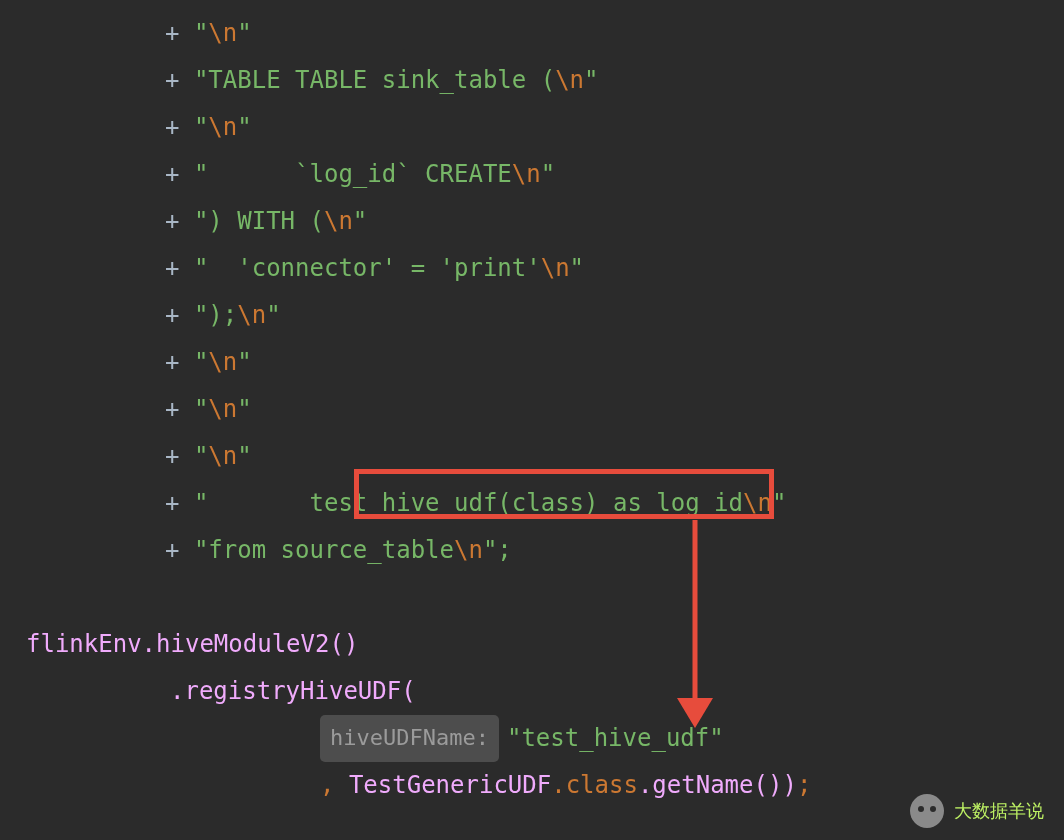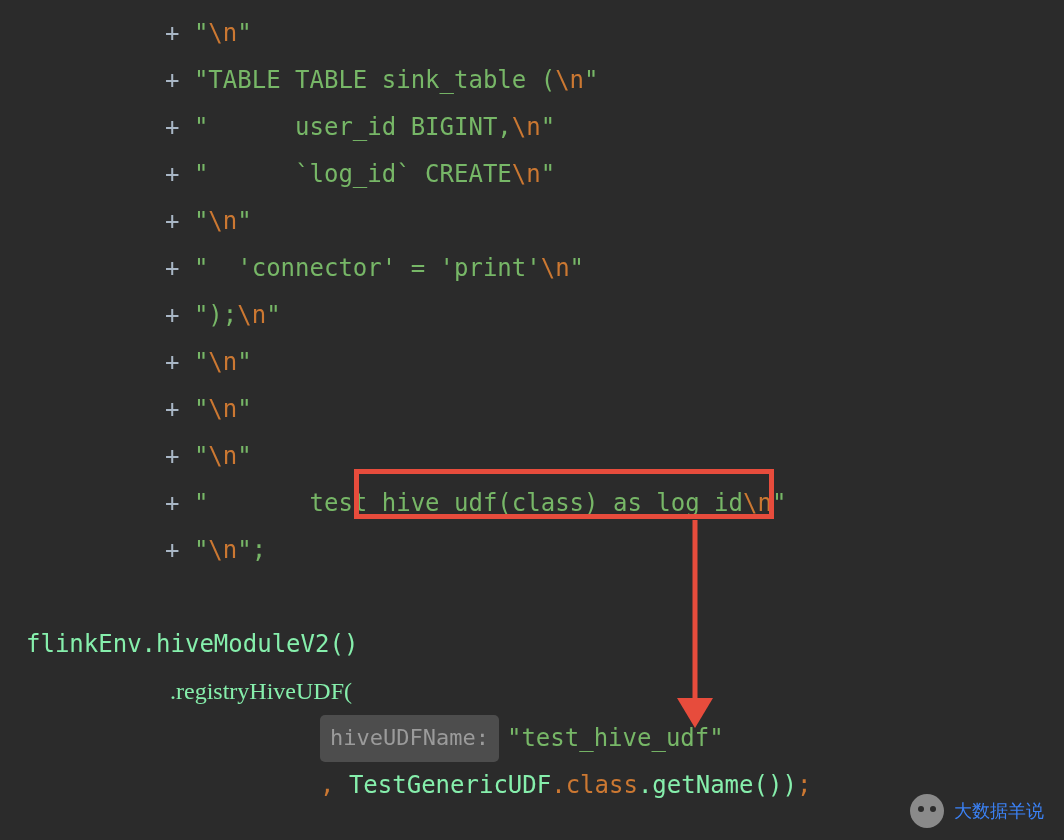--- a/index.html
+++ b/index.html
@@ -23,27 +23,27 @@
       position: relative;
     }
     .line {
       white-space: pre;
       height: 47px;
       display: flex;
       align-items: center;
     }
     .indent1 { padding-left: 155px; }
     .indent-flink { padding-left: 16px; }
-    .indent-reg { padding-left: 160px; font-family: Liberation Serif, serif; }
+    .indent-reg { padding-left: 160px; }
     .indent-param { padding-left: 310px; align-items: flex-end; }
     .operator { color: #a9b7c6; }
     .string { color: #77b767; }
     .escape { color: #cc7832; }
     .keyword { color: #cc7832; }
-    .method { color: #86efac; }
+    .method { color: #f0abfc; }
     .hint {
       display: inline-block;
       background: #4d4d4d;
       color: #9b9b9b;
       border-radius: 5px;
       padding: 2px 10px;
       font-size: 22px;
       margin-right: 8px;
     }
     .red-box {
@@ -55,21 +55,21 @@
       position: absolute;
       pointer-events: none;
     }
     .watermark {
       position: absolute;
       bottom: 12px;
       right: 20px;
       display: flex;
       align-items: center;
       gap: 10px;
-      color: #3b82f6;
+      color: #bef264;
       font-family: sans-serif;
       font-size: 18px;
     }
     .watermark-icon {
       width: 34px;
       height: 34px;
       background: #8a8a8a;
       border-radius: 50%;
       display: flex;
       align-items: center;
@@ -96,30 +96,30 @@
       top: 12px;
     }
     .blank { height: 47px; }
   </style>
 </head>
 <body>
 
 <div class="code-area">
   <div class="line indent1"><span class="operator">+ </span><span class="string">"</span><span class="escape">\n</span><span class="string">"</span></div>
   <div class="line indent1"><span class="operator">+ </span><span class="string">"</span><span class="string">TABLE TABLE sink_table (</span><span class="escape">\n</span><span class="string">"</span></div>
-  <div class="line indent1"><span class="operator">+ </span><span class="string">"</span><span class="string">      user_id BIGINT,</span><span class="escape">\n</span><span class="string">"</span></div>
+  <div class="line indent1"><span class="operator">+ </span><span class="string">"</span><span class="escape">\n</span><span class="string">"</span></div>
   <div class="line indent1"><span class="operator">+ </span><span class="string">"</span><span class="string">      `log_id` CREATE</span><span class="escape">\n</span><span class="string">"</span></div>
-  <div class="line indent1"><span class="operator">+ </span><span class="string">"</span><span class="escape">\n</span><span class="string">"</span></div>
+  <div class="line indent1"><span class="operator">+ </span><span class="string">"</span><span class="string">) WITH (</span><span class="escape">\n</span><span class="string">"</span></div>
   <div class="line indent1"><span class="operator">+ </span><span class="string">"</span><span class="string">  'connector' = 'print'</span><span class="escape">\n</span><span class="string">"</span></div>
   <div class="line indent1"><span class="operator">+ </span><span class="string">"</span><span class="string">);</span><span class="escape">\n</span><span class="string">"</span></div>
   <div class="line indent1"><span class="operator">+ </span><span class="string">"</span><span class="escape">\n</span><span class="string">"</span></div>
   <div class="line indent1"><span class="operator">+ </span><span class="string">"</span><span class="escape">\n</span><span class="string">"</span></div>
   <div class="line indent1"><span class="operator">+ </span><span class="string">"</span><span class="escape">\n</span><span class="string">"</span></div>
   <div class="line indent1"><span class="operator">+ </span><span class="string">"</span><span class="string">       test_hive_udf(class) as log_id</span><span class="escape">\n</span><span class="string">"</span></div>
-  <div class="line indent1"><span class="operator">+ </span><span class="string">"</span><span class="escape">\n</span><span class="string">";</span></div>
+  <div class="line indent1"><span class="operator">+ </span><span class="string">"</span><span class="string">from source_table</span><span class="escape">\n</span><span class="string">";</span></div>
   <div class="blank"></div>
   <div class="line indent-flink"><span class="method">flinkEnv.hiveModuleV2()</span></div>
   <div class="line indent-reg"><span class="method">.registryHiveUDF(</span></div>
   <div class="line indent-param"><span class="hint">hiveUDFName:</span><span class="string">"test_hive_udf"</span></div>
   <div class="line indent-param"><span class="keyword">, </span><span class="method">TestGenericUDF</span><span class="keyword">.class</span><span class="method">.</span><span class="method">getName</span><span class="method">())</span><span class="keyword">;</span></div>
 </div>
 
 <div class="red-box" style="left:354px; top:469px; width:420px; height:50px;"></div>
 
 <svg class="arrow-container" style="left:655px; top:520px; width:80px; height:210px;">

